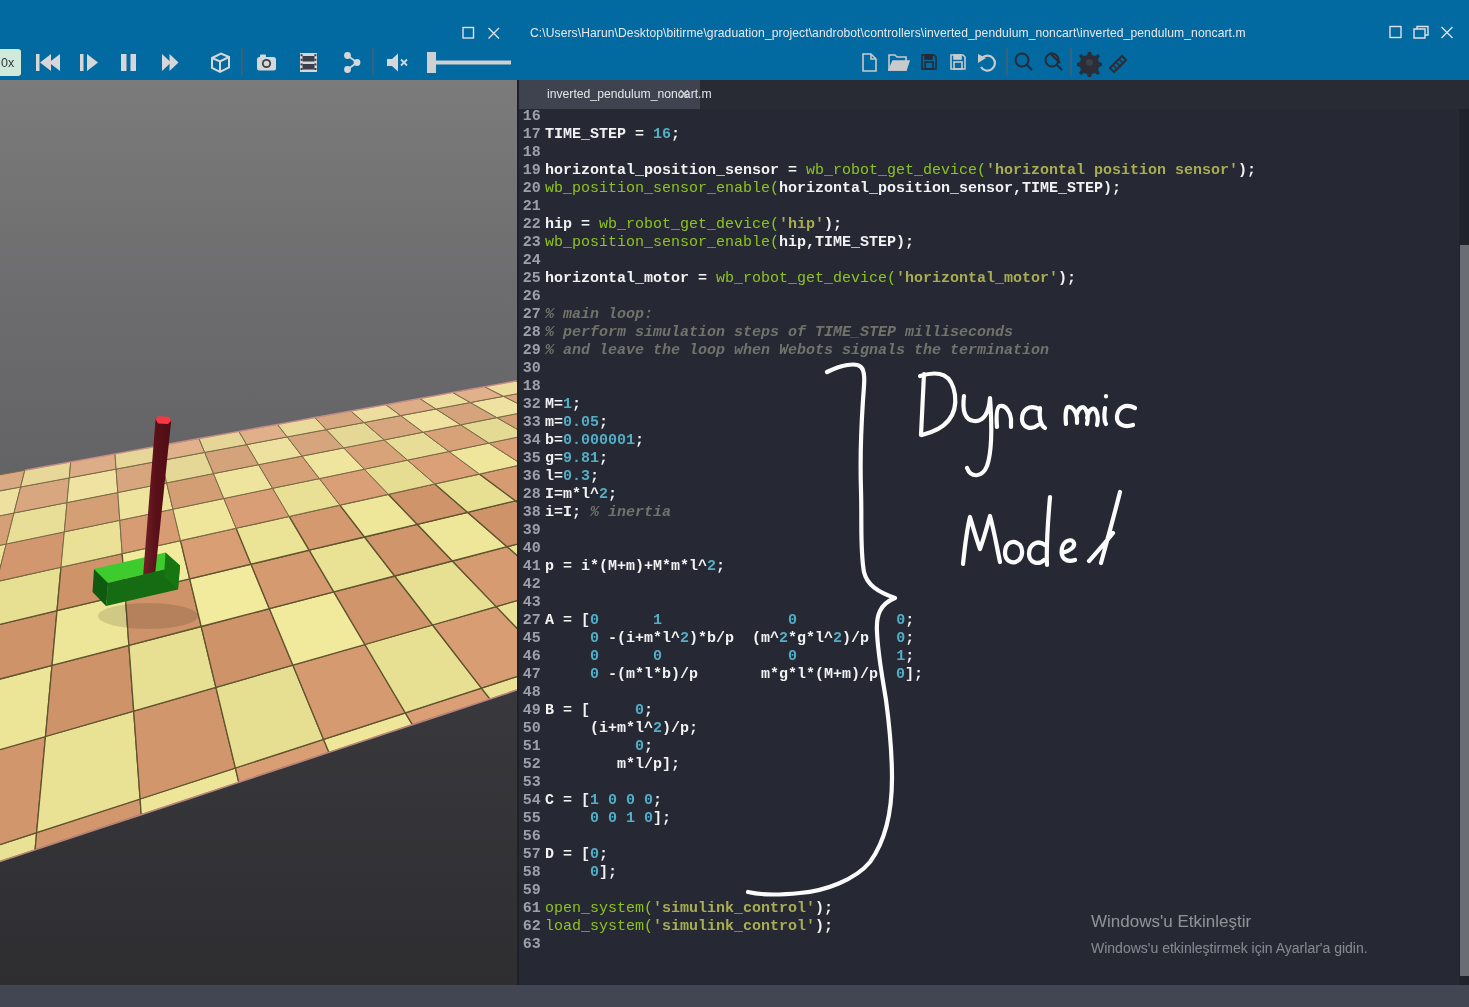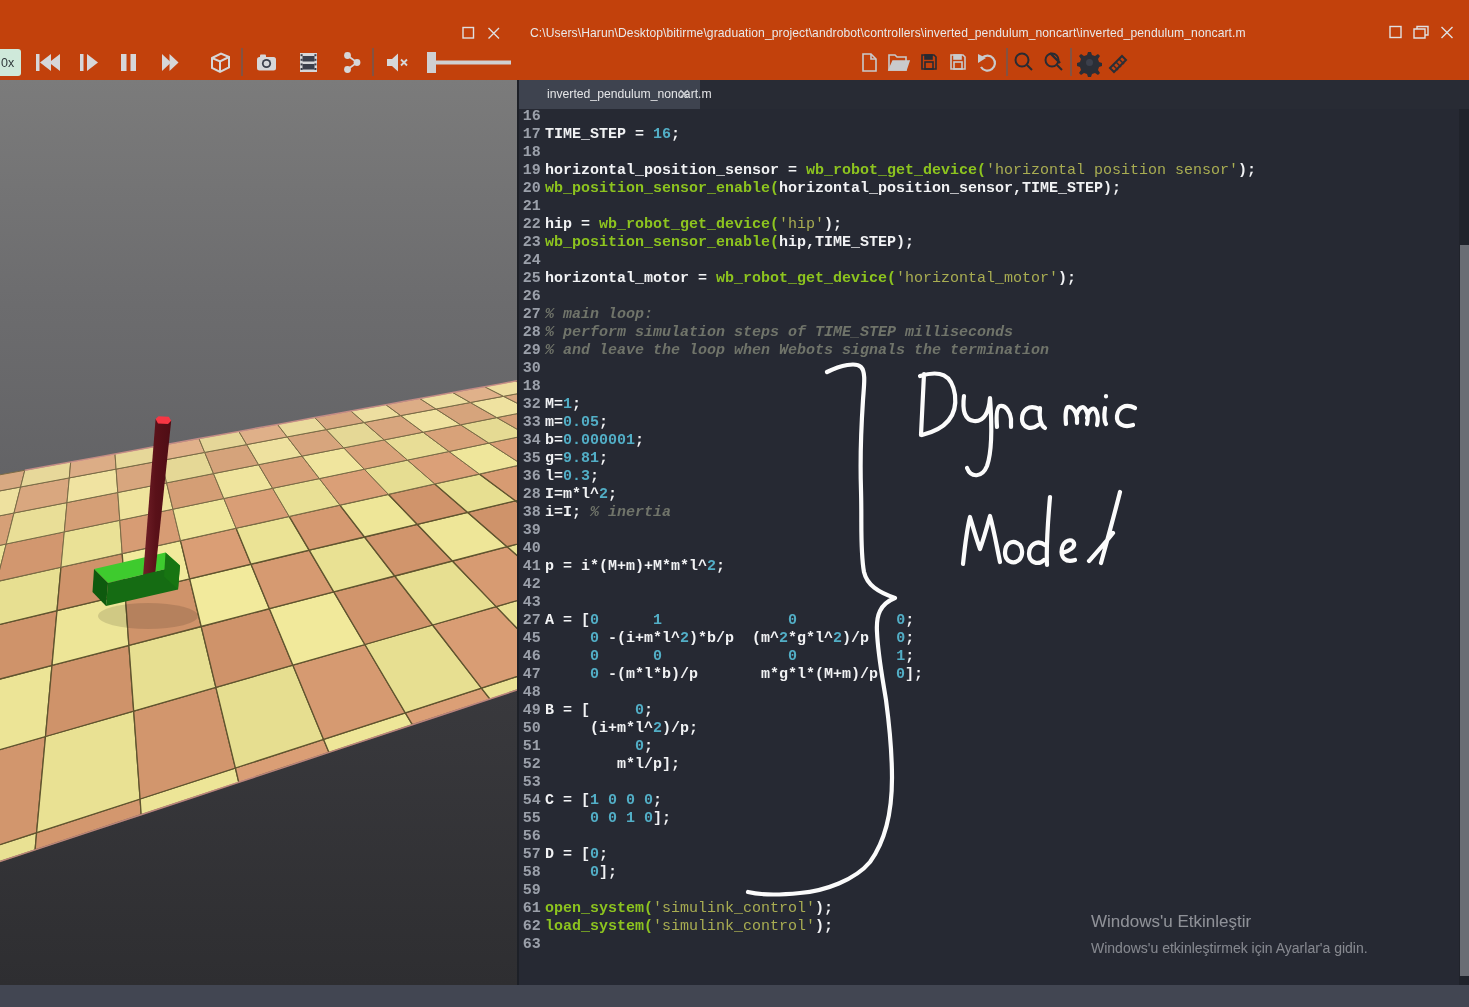--- a/index.html
+++ b/index.html
@@ -1,27 +1,27 @@
 <!DOCTYPE html>
 <html><head><meta charset="utf-8"><style>
 *{margin:0;padding:0;box-sizing:border-box}
 html,body{width:1469px;height:1007px;overflow:hidden;background:#262933;font-family:"Liberation Sans",sans-serif;position:relative}
-#titlebar{position:absolute;left:0;top:0;width:1469px;height:80px;background:#c2410c}
+#titlebar{position:absolute;left:0;top:0;width:1469px;height:80px;background:#0369a1}
 #path{position:absolute;left:530px;top:26px;font-size:12.1px;color:#e9e9ea;letter-spacing:0.09px;white-space:pre}
 #viewport{position:absolute;left:0;top:80px;width:517px;height:905px}
 #divider{position:absolute;left:517px;top:80px;width:2px;height:905px;background:#1d2027}
 #editor{position:absolute;left:519px;top:80px;width:950px;height:905px;background:#262933}
 #tabbar{position:absolute;left:0;top:0;width:950px;height:29px;background:#282b34}
 #tab{position:absolute;left:0;top:0;width:181px;height:29px;background:#3e434f;color:#e4e5e7;font-size:12.2px;line-height:29px;padding-left:28px}
 #tab .x{position:absolute;right:10px;top:0px;color:#c9cbd0;font-size:14px}
 #code{position:absolute;left:0;top:28px;font-family:"Liberation Mono",monospace;font-size:15px;font-weight:bold;color:#f1f2f4}
 .ln{height:18.0px;line-height:18.0px;white-space:pre}
 .ln i{font-style:normal;display:inline-block;width:21.8px;margin-right:4.2px;color:#9ba0aa;text-align:right;font-weight:bold}
-.g{color:#8dc41f;font-weight:bold}
-.s{color:#a9ad52;font-weight:normal}
+.g{color:#8dc41f;font-weight:normal}
+.s{color:#a9ad52;font-weight:bold}
 .c{color:#52aec6;font-weight:bold}
 .m{color:#70746a;font-style:italic;font-weight:bold}
 #scroll{position:absolute;left:1459px;top:109px;width:10px;height:876px;background:#20232b}
 #thumb{position:absolute;left:1460px;top:245px;width:9px;height:731px;background:#6a6d74}
 #statusbar{position:absolute;left:0;top:985px;width:1469px;height:22px;background:#424652}
 #wm1{position:absolute;left:1091px;top:912px;font-size:17px;color:rgba(230,232,235,0.55)}
 #wm2{position:absolute;left:1091px;top:940px;font-size:14px;color:rgba(230,232,235,0.50)}
 svg{display:block}
 #annot{position:absolute;left:0;top:0;width:1469px;height:1007px;pointer-events:none}
 </style></head><body>

